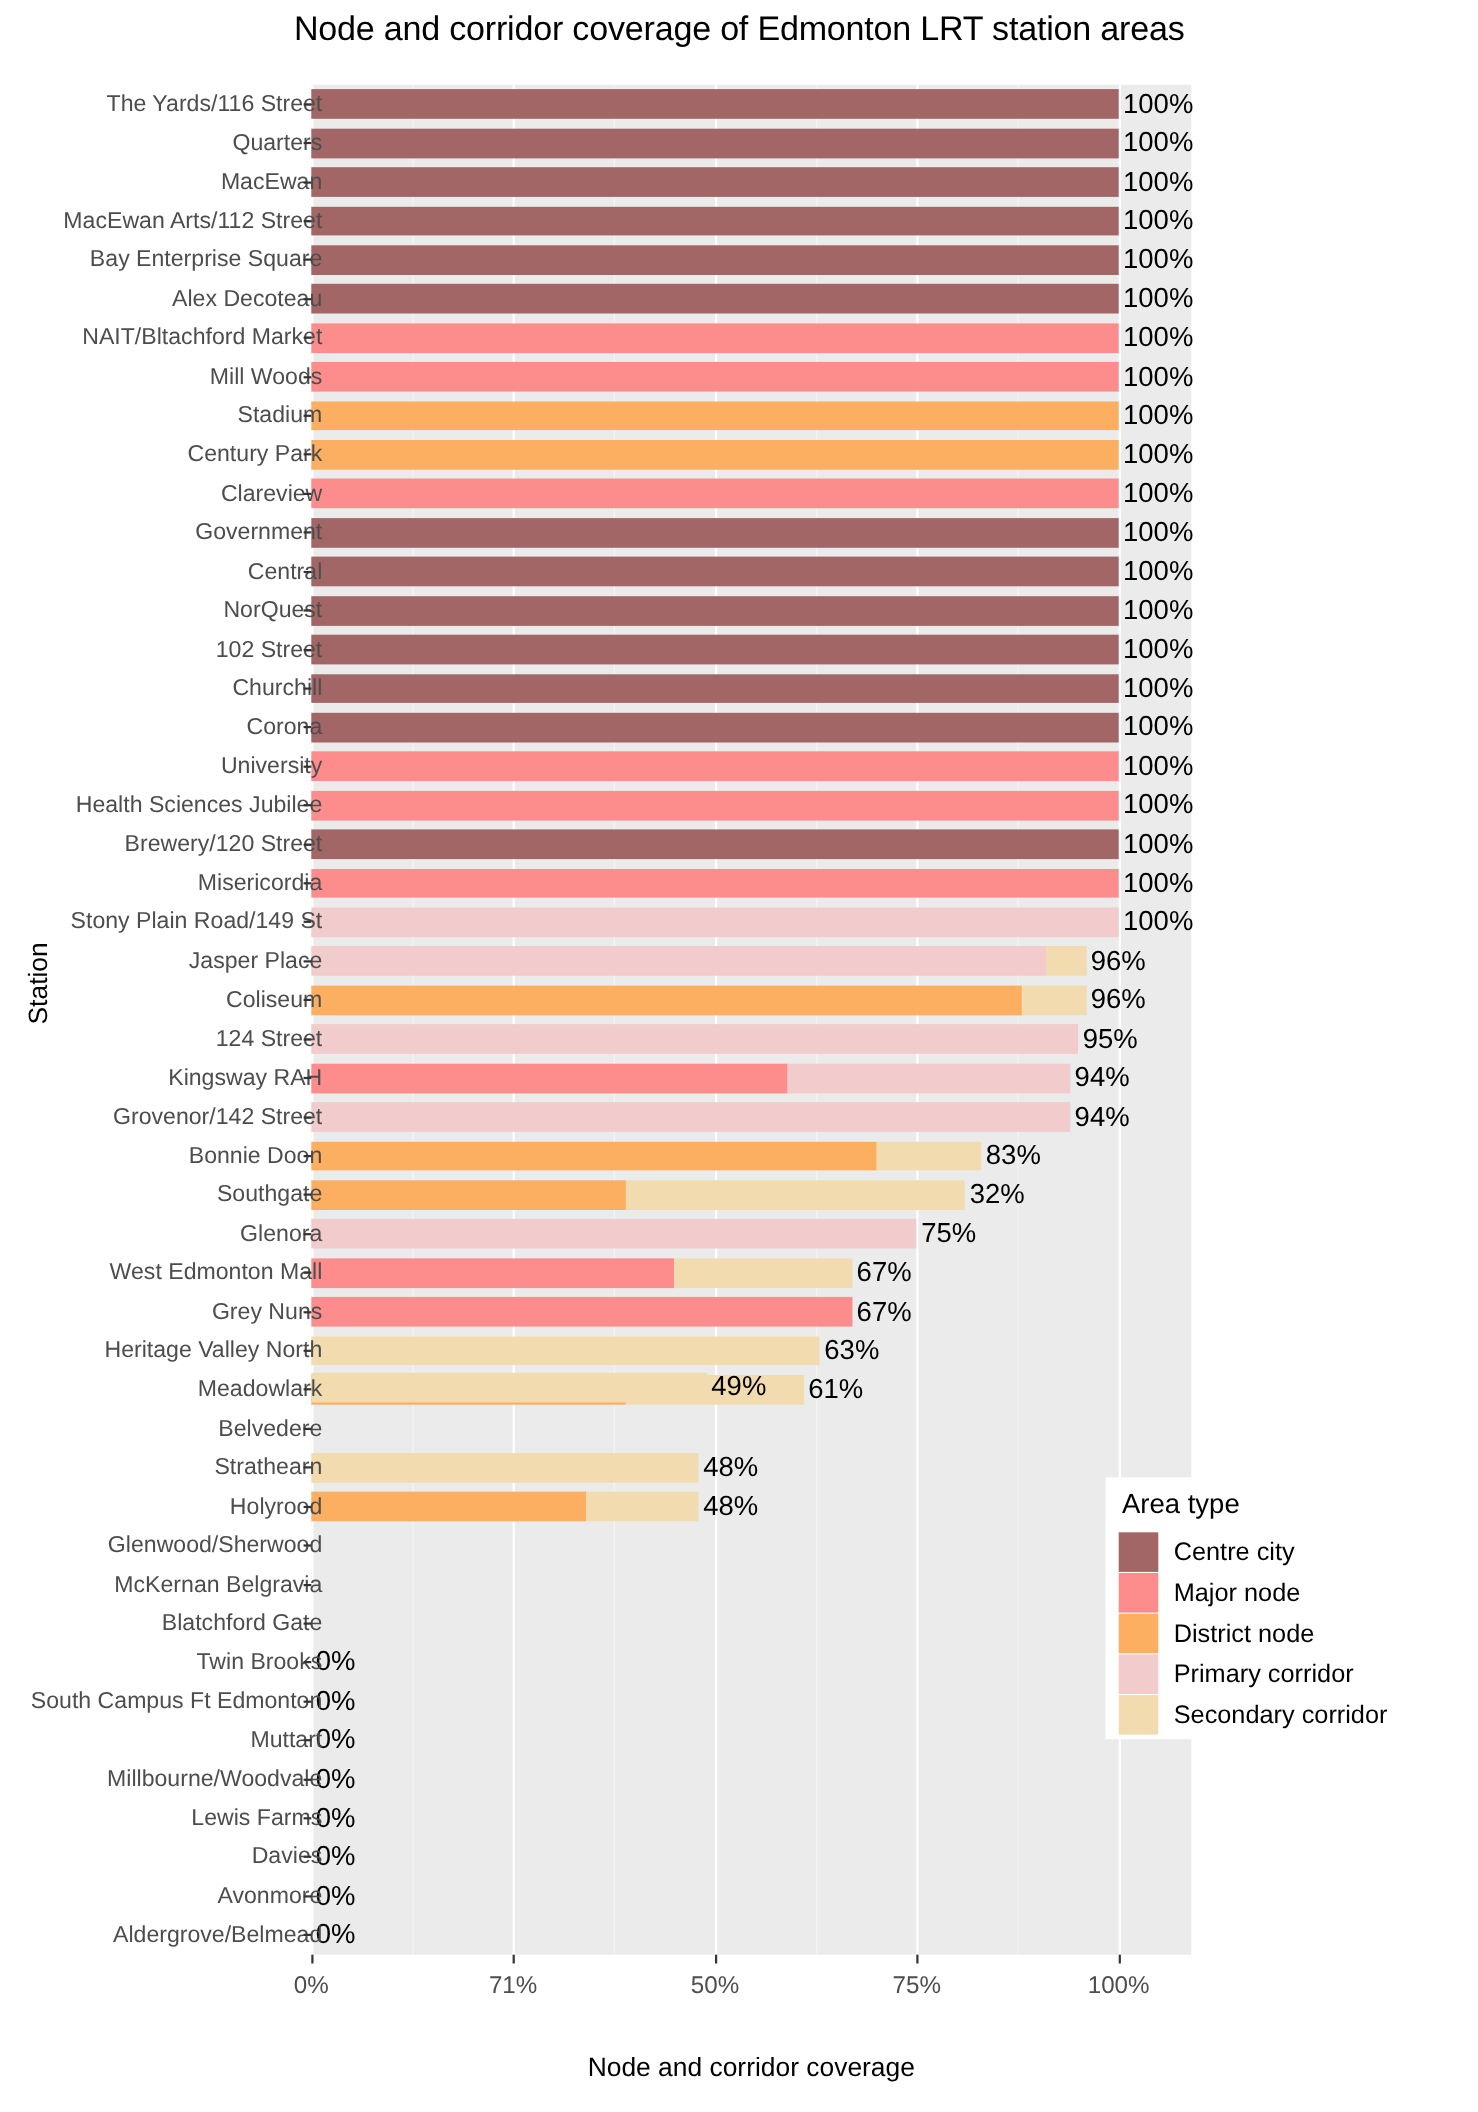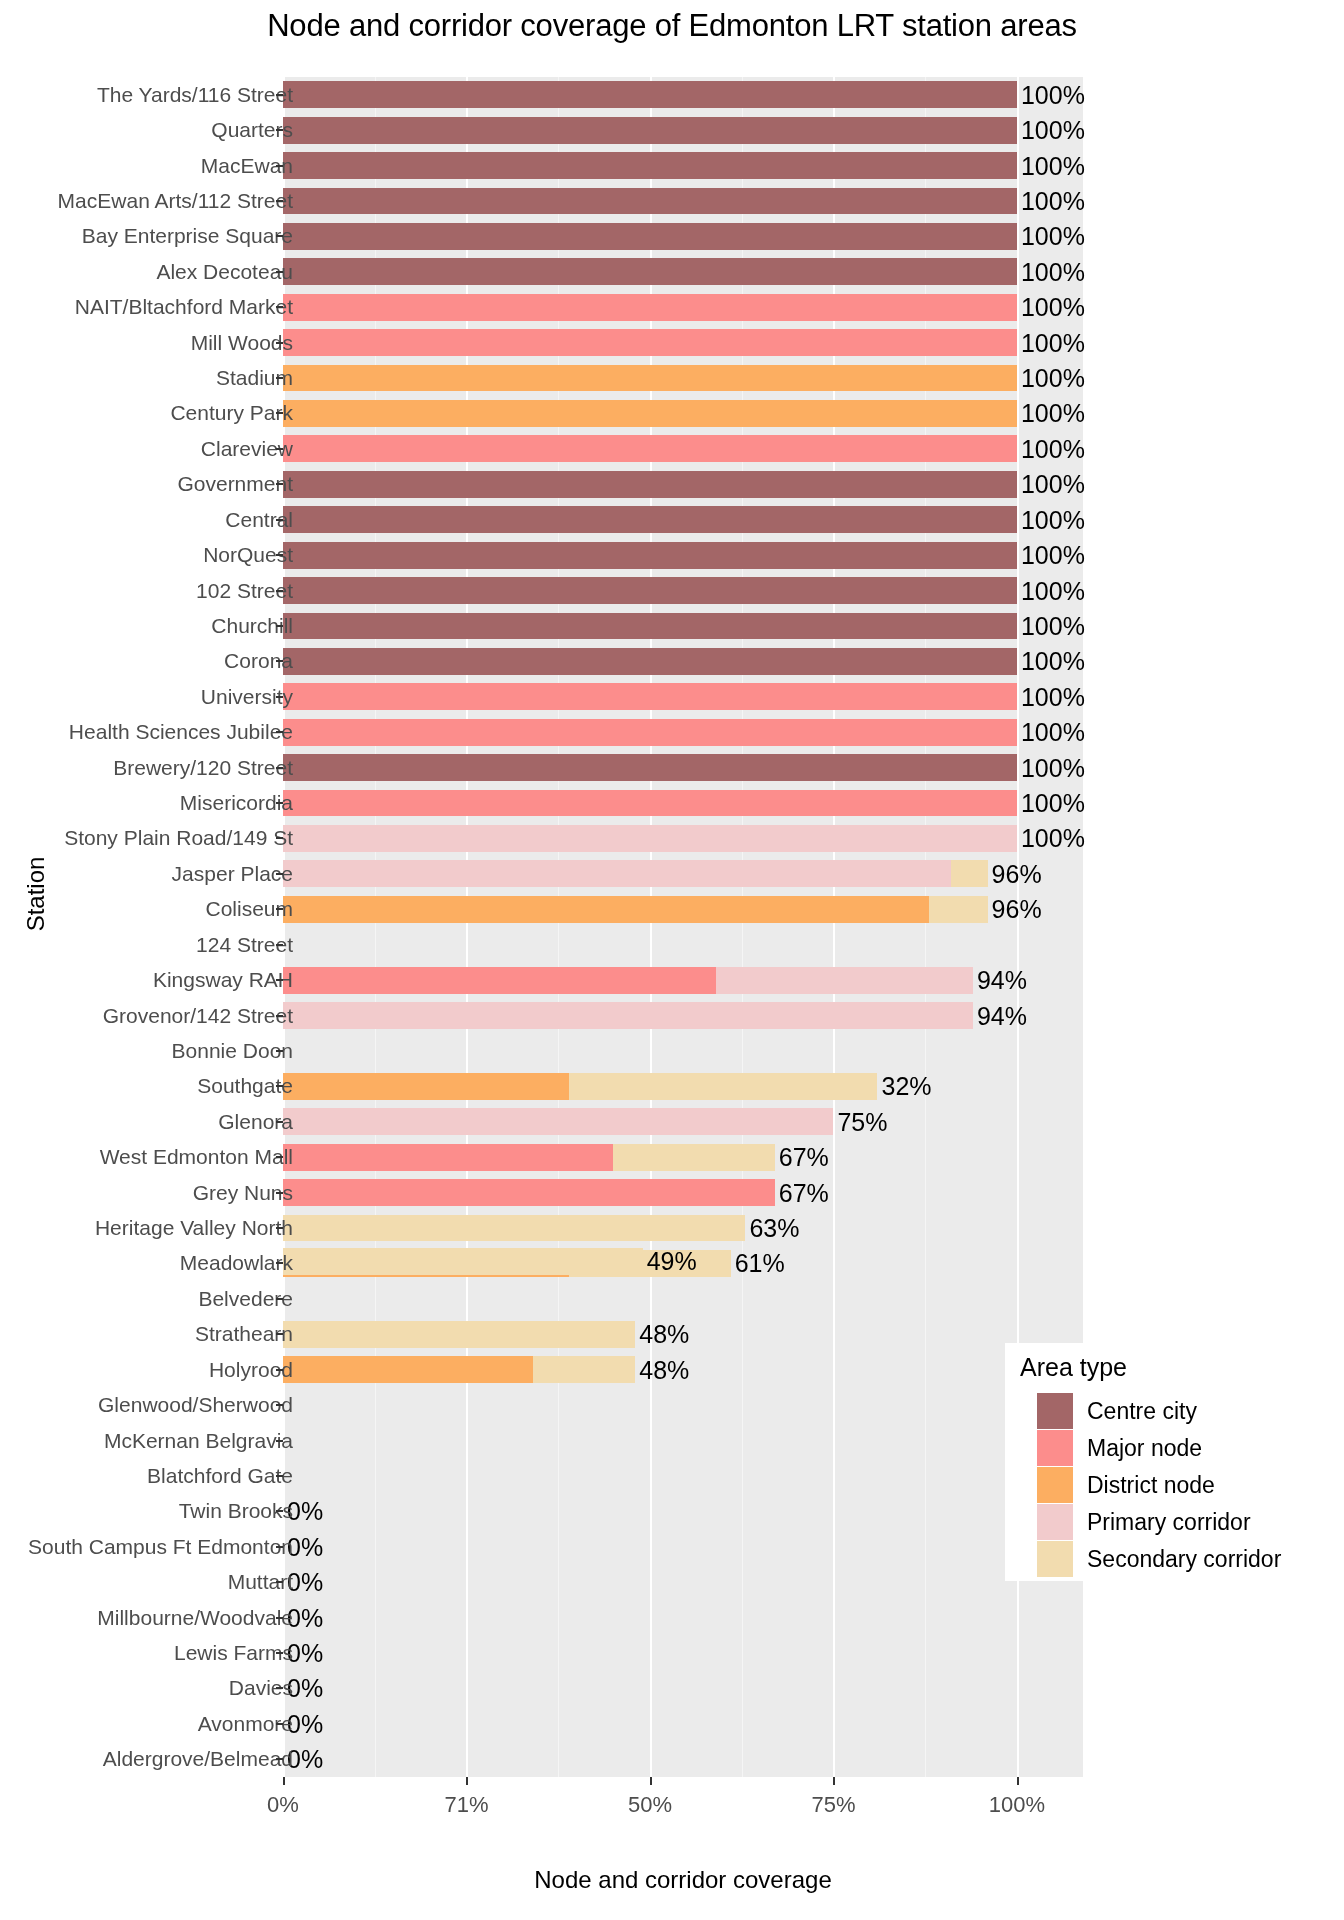--- a/index.html
+++ b/index.html
@@ -61,21 +61,21 @@
   }
 
   
   #legend{
     position:absolute;left:1005px;top:1343px;width:241px;height:238px;
     background:#ffffff;
   }
   .legend-title{
     position:absolute;left:15px;top:10px;font-size:25px;color:#000;
   }
-  .legend-row{position:absolute;left:12px;width:225px;height:36px;margin-left:20px;}
+  .legend-row{position:absolute;left:12px;width:225px;height:36px;}
   .legend-key{position:absolute;left:0;top:0;width:36px;height:36px;}
   .legend-label{
     position:absolute;left:50px;top:50%;transform:translateY(-50%);
     font-size:23px;color:#000;white-space:nowrap;
   }
 </style>
 </head>
 <body>
 
 <div class="page">
@@ -186,28 +186,37 @@
       <div class="rowwrap" style="top: 783.417px; height: 26.9167px;">
         <div class="seg" style="left: 0px; width: 667.89px; background: rgb(242, 203, 204);"></div>
         <div class="seg" style="left: 667.89px; width: 36.6972px; background: rgb(242, 220, 175);"></div>
         <div class="vallabel" style="left: 704.587px;">96%</div>
       </div>
       <div class="rowwrap" style="top: 818.833px; height: 26.9167px;">
         <div class="seg" style="left: 0px; width: 645.872px; background: rgb(252, 174, 97);"></div>
         <div class="seg" style="left: 645.872px; width: 58.7156px; background: rgb(242, 220, 175);"></div>
         <div class="vallabel" style="left: 704.587px;">96%</div>
       </div>
+      <div class="rowwrap" style="top: 854.25px; height: 26.9167px;">
+        <div class="seg" style="left: 0px; width: 697.248px; background: rgb(242, 203, 204);"></div>
+        <div class="vallabel" style="left: 697.248px;">95%</div>
+      </div>
       <div class="rowwrap" style="top: 889.667px; height: 26.9167px;">
         <div class="seg" style="left: 0px; width: 433.028px; background: rgb(252, 141, 140);"></div>
         <div class="seg" style="left: 433.028px; width: 256.881px; background: rgb(242, 203, 204);"></div>
         <div class="vallabel" style="left: 689.908px;">94%</div>
       </div>
       <div class="rowwrap" style="top: 925.083px; height: 26.9167px;">
         <div class="seg" style="left: 0px; width: 689.908px; background: rgb(242, 203, 204);"></div>
         <div class="vallabel" style="left: 689.908px;">94%</div>
+      </div>
+      <div class="rowwrap" style="top: 960.5px; height: 26.9167px;">
+        <div class="seg" style="left: 0px; width: 513.761px; background: rgb(252, 174, 97);"></div>
+        <div class="seg" style="left: 513.761px; width: 95.4128px; background: rgb(242, 220, 175);"></div>
+        <div class="vallabel" style="left: 609.174px;">83%</div>
       </div>
       <div class="rowwrap" style="top: 995.917px; height: 26.9167px;">
         <div class="seg" style="left: 0px; width: 286.239px; background: rgb(252, 174, 97);"></div>
         <div class="seg" style="left: 286.239px; width: 308.257px; background: rgb(242, 220, 175);"></div>
         <div class="vallabel" style="left: 594.495px;">32%</div>
       </div>
       <div class="rowwrap" style="top: 1031.33px; height: 26.9167px;">
         <div class="seg" style="left: 0px; width: 550.459px; background: rgb(242, 203, 204);"></div>
         <div class="vallabel" style="left: 550.459px;">75%</div>
       </div>

